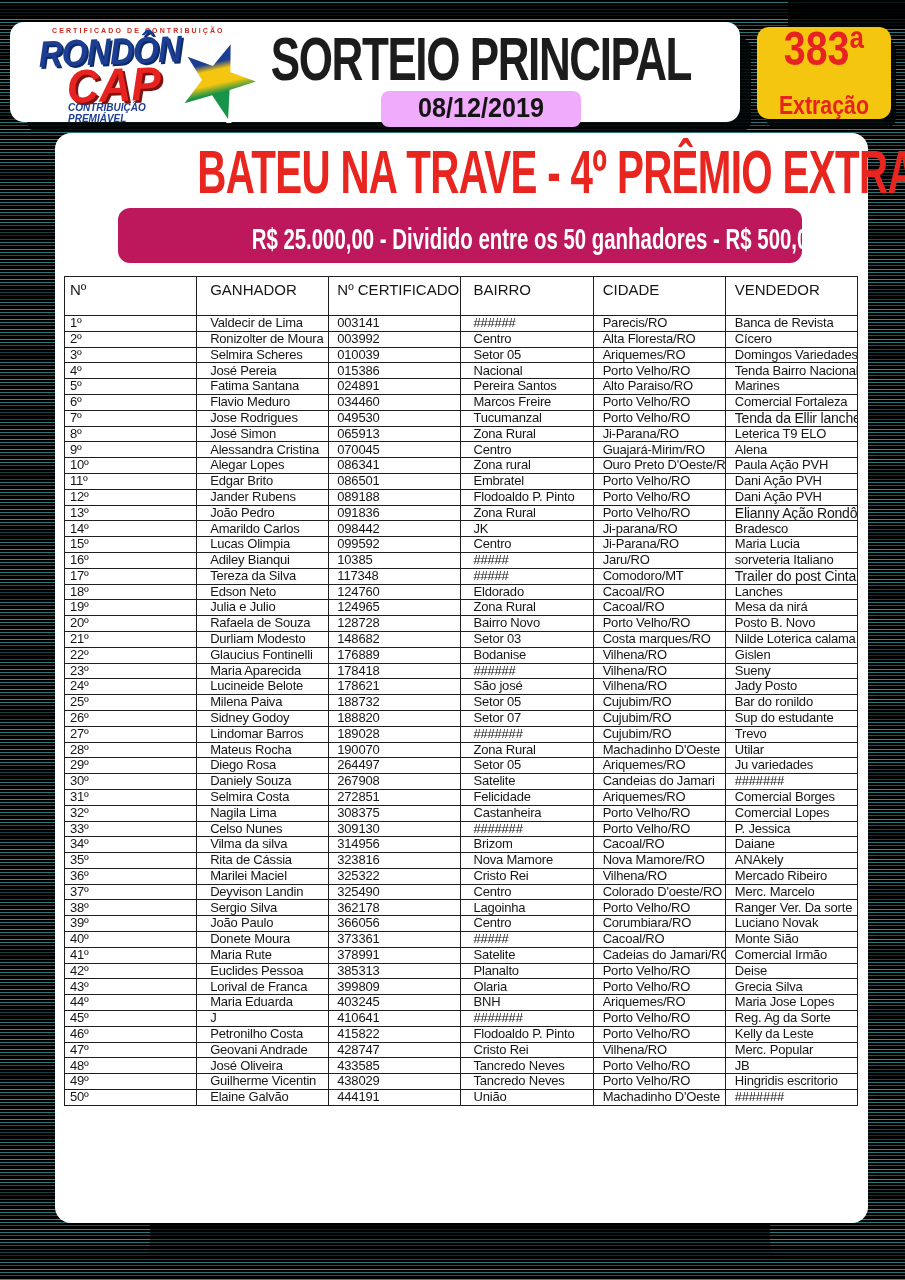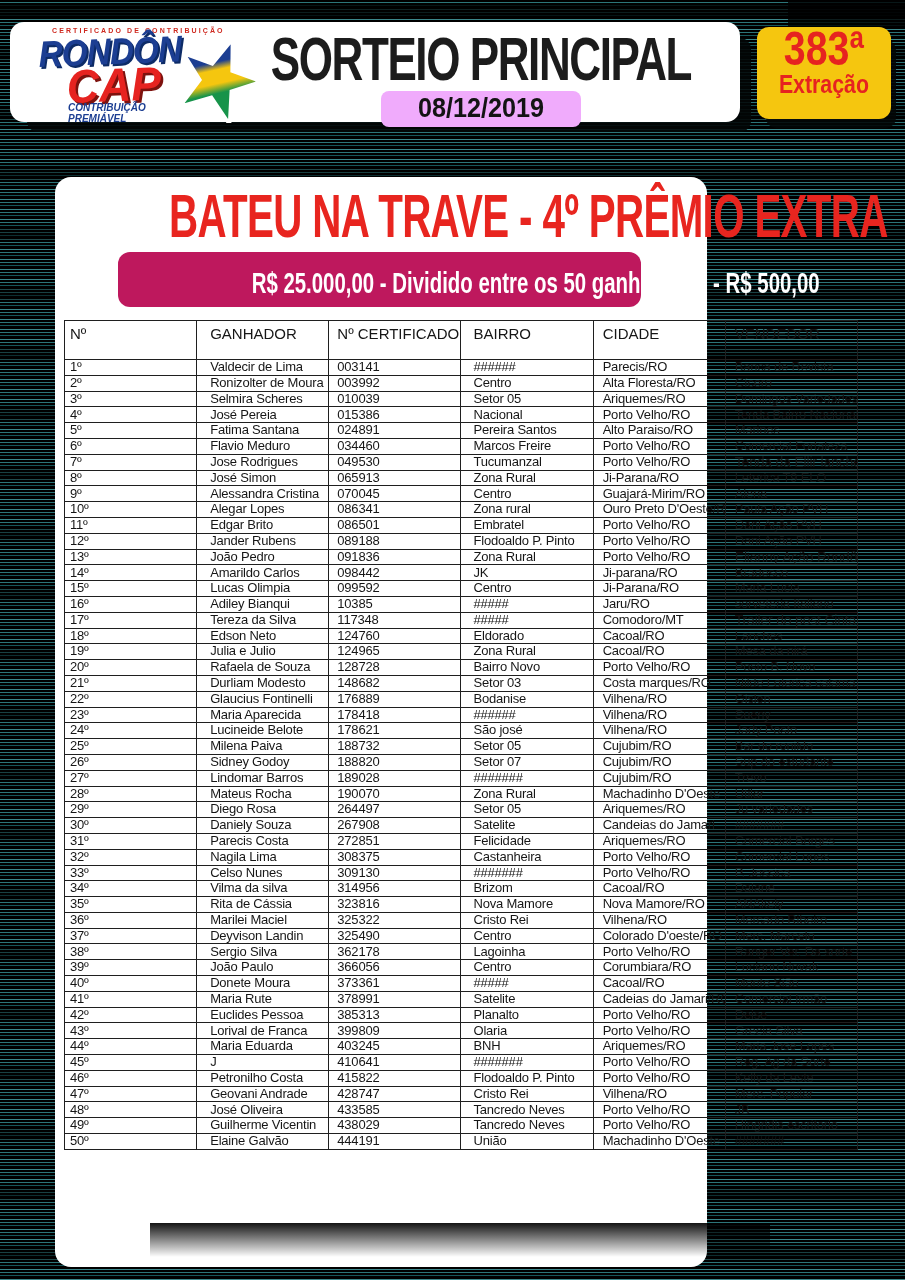--- a/index.html
+++ b/index.html
@@ -36,27 +36,27 @@
   .logo-star{position:absolute;top:12px;left:138px;width:88px;height:88px;z-index:2;}
   .logo-sub{position:absolute;top:80px;left:32px;font-size:10px;font-weight:bold;font-style:italic;
     color:#1c3e92;text-align:left;line-height:1.05;z-index:5;}
   .header-center{position:absolute;left:232px;top:0;width:478px;height:100%;
     display:flex;flex-direction:column;align-items:center;}
   .sorteio-title{margin-top:6px;font-size:62px;font-weight:bold;letter-spacing:-2px;line-height:1;
     color:#1c1c1c;white-space:nowrap;transform:scaleX(.71);transform-origin:center top;}
   .date-badge{margin-top:1px;background:#f0abfc;color:#141414;border-radius:8px;padding:1px 30px 3px;}
   .date-badge span{display:inline-block;font-size:28px;font-weight:bold;transform:scaleX(.9);white-space:nowrap;}
   .extraction-badge{position:absolute;left:757px;top:27px;width:134px;height:92px;background:#f5c60f;
-    border-radius:12px;display:flex;flex-direction:column;align-items:center;justify-content:flex-start;
+    border-radius:12px;display:flex;flex-direction:column;align-items:center;justify-content:space-between;
     box-shadow:7px 11px 0 -2px rgba(2,6,6,.88);}
   .extraction-number{color:#e62320;font-size:48px;font-weight:bold;line-height:.92;transform:scaleX(.82);white-space:nowrap;}
   .extraction-label{color:#e62320;font-size:26px;font-weight:bold;line-height:1.05;transform:scaleX(.82);white-space:nowrap;}
 
   
-  .main-panel{position:absolute;left:55px;top:133px;width:652px;height:1090px;background:#fff;border-radius:16px;margin-top:44px;}
+  .main-panel{position:absolute;left:55px;top:133px;width:813px;height:1090px;background:#fff;border-radius:16px;}
   .main-title{margin:8px 0 0;text-align:center;color:#e8251f;font-size:62px;font-weight:bold;
     letter-spacing:-1px;line-height:1;white-space:nowrap;transform:scaleX(.65);transform-origin:center top;}
   .prize-bar{margin:5px 66px 0 63px;background:#be185d;border-radius:12px;color:#fff;text-align:center;
     padding:14px 0 8px;}
   .prize-bar span{display:inline-block;font-size:30px;font-weight:bold;line-height:1.1;
     transform:scaleX(.68);transform-origin:center;white-space:nowrap;}
 
   table.winners{margin:13px 10px 0 9px;border-collapse:collapse;table-layout:fixed;width:794px;
     color:#161616;}
   table.winners th, table.winners td{border:1px solid #1f1f1f;overflow:hidden;white-space:nowrap;}
@@ -370,21 +370,21 @@
         <tr>
           <td>30º</td>
           <td>Daniely Souza</td>
           <td>267908</td>
           <td>Satelite</td>
           <td>Candeias do Jamari</td>
           <td>#######</td>
         </tr>
         <tr>
           <td>31º</td>
-          <td>Parecis Costa</td>
+          <td>Selmira Costa</td>
           <td>272851</td>
           <td>Felicidade</td>
           <td>Ariquemes/RO</td>
           <td>Comercial Borges</td>
         </tr>
         <tr>
           <td>32º</td>
           <td>Nagila Lima</td>
           <td>308375</td>
           <td>Castanheira</td>

